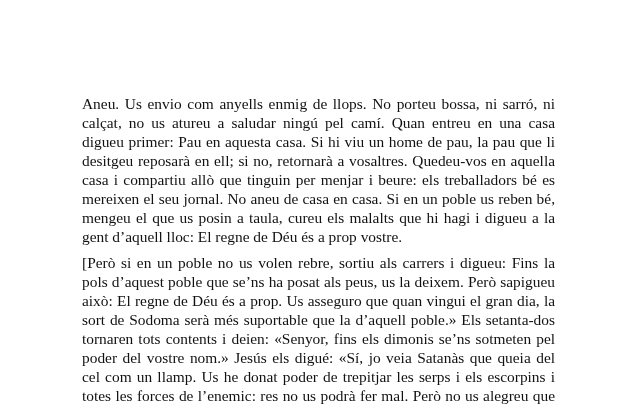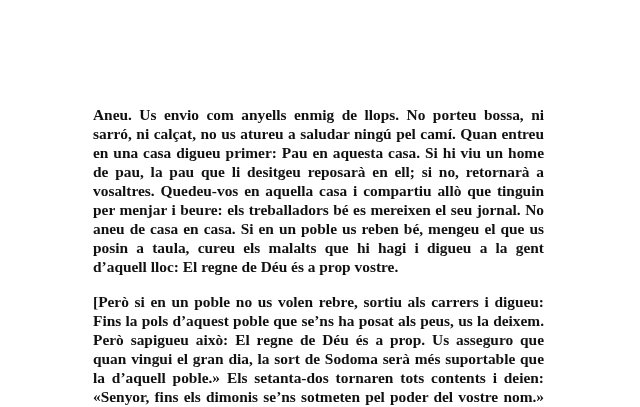--- a/index.html
+++ b/index.html
@@ -1,20 +1,20 @@
 <!DOCTYPE html>
 <html><head>
 <meta charset="utf-8">
 <style>
   html, body { margin: 0; padding: 0; background: #ffffff; }
   body { width: 640px; height: 407px; position: relative; overflow: hidden; }
   .page { position: absolute; left: 77px; top: 89px; width: 483px;
     font-family: "Liberation Serif", serif; font-size: 15.4px; line-height: 19px;
     color: #111111; text-align: justify; }
-  .page p { margin: 16px; font-weight: bold; }
+  .page p { margin: 5px; }
   .page p + p { margin-top: 7px; }
 </style>
 </head>
 <body>
 
 <div class="page">
   <p>Aneu. Us envio com anyells enmig de llops. No porteu bossa, ni sarró, ni calçat, no us atureu a saludar ningú pel camí. Quan entreu en una casa digueu primer: Pau en aquesta casa. Si hi viu un home de pau, la pau que li desitgeu reposarà en ell; si no, retornarà a vosaltres. Quedeu-vos en aquella casa i compartiu allò que tinguin per menjar i beure: els treballadors bé es mereixen el seu jornal. No aneu de casa en casa. Si en un poble us reben bé, mengeu el que us posin a taula, cureu els malalts que hi hagi i digueu a la gent d’aquell lloc: El regne de Déu és a prop vostre.</p>
   <p>[Però si en un poble no us volen rebre, sortiu als carrers i digueu: Fins la pols d’aquest poble que se’ns ha posat als peus, us la deixem. Però sapigueu això: El regne de Déu és a prop. Us asseguro que quan vingui el gran dia, la sort de Sodoma serà més suportable que la d’aquell poble.» Els setanta-dos tornaren tots contents i deien: «Senyor, fins els dimonis se’ns sotmeten pel poder del vostre nom.» Jesús els digué: «Sí, jo veia Satanàs que queia del cel com un llamp. Us he donat poder de trepitjar les serps i els escorpins i totes les forces de l’enemic: res no us podrà fer mal. Però no us alegreu que els esperits se sotmetin a vosaltres; alegreu-vos que els vostres noms estiguin escrits en el cel.»]</p>
 </div>
 

